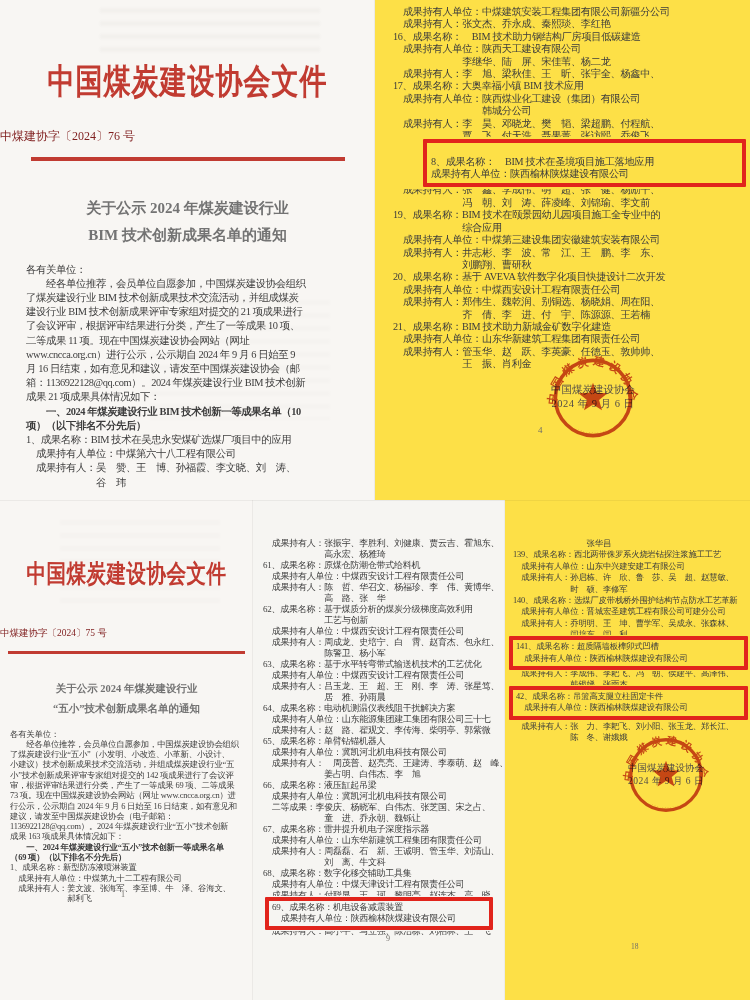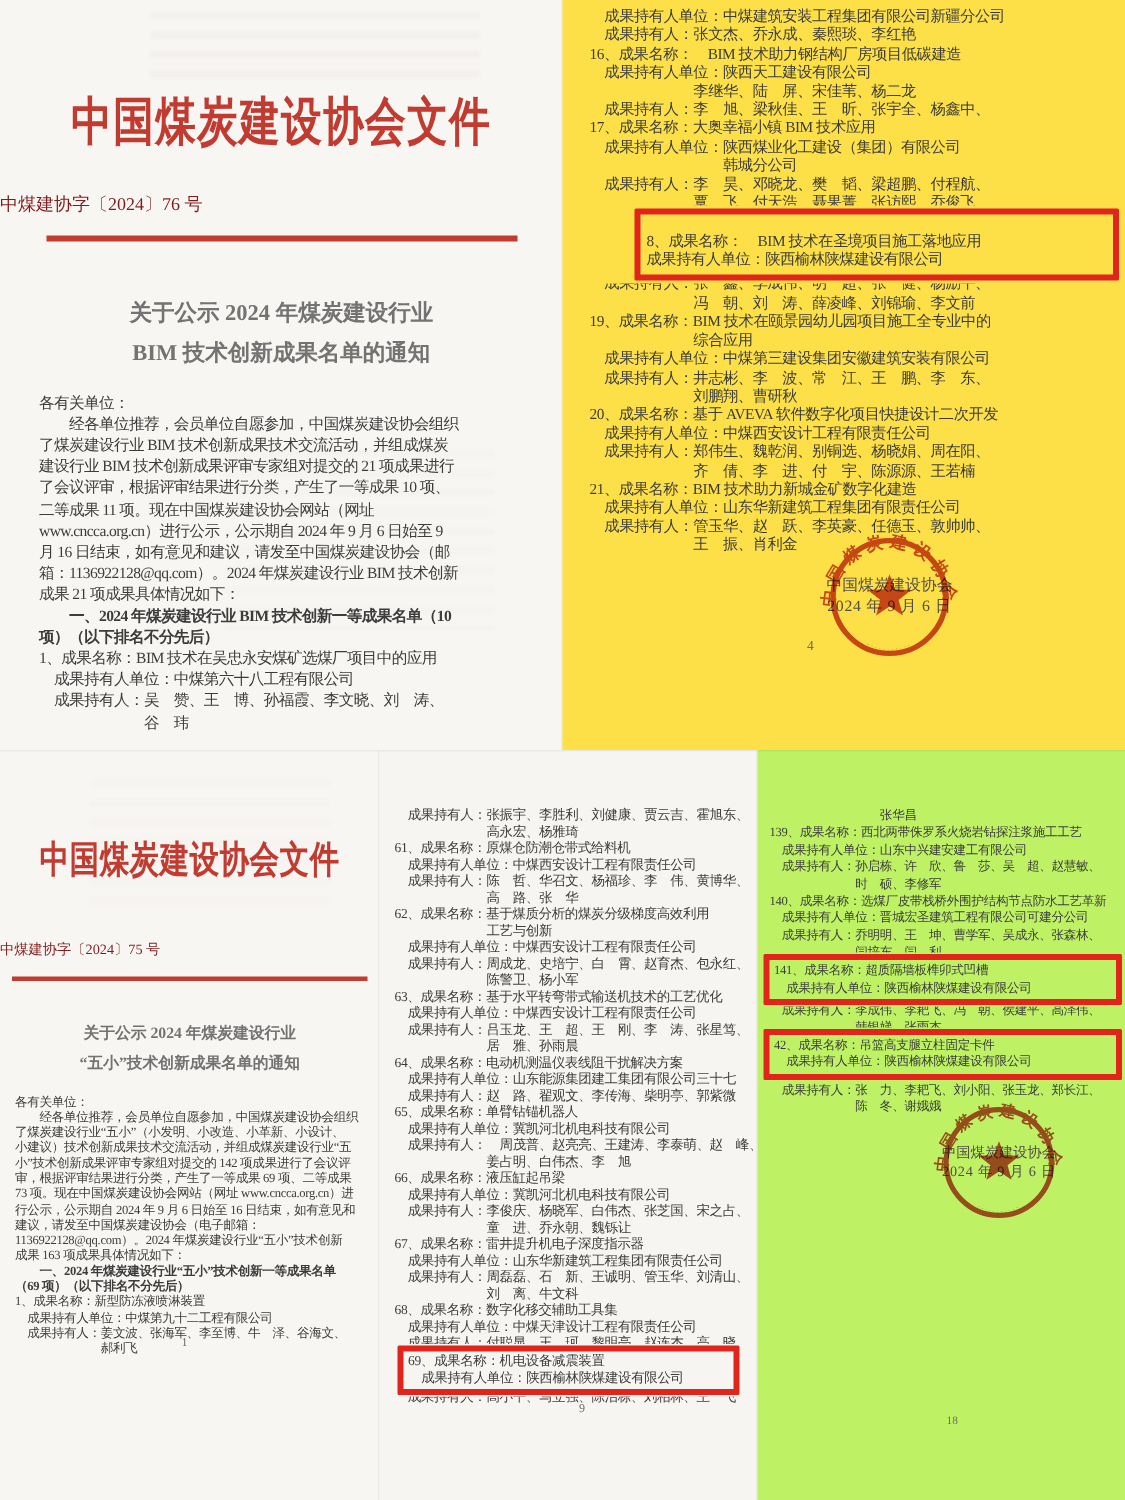--- a/index.html
+++ b/index.html
@@ -4,21 +4,21 @@
 <style>
   html,body{margin:0;padding:0;background:#e8e6e2;}
   .canvas{position:relative;width:750px;height:1000px;margin:0 auto;overflow:hidden;
     background:#f6f4f1;color:var(--ink,#3c3c3c);
     font-family:"Liberation Serif","DejaVu Serif",serif;}
   .page{position:absolute;overflow:hidden;}
   #tl{left:0;top:0;width:375px;height:500px;background:#f8f6f3;box-shadow:inset -1px 0 0 rgba(0,0,0,.05);}
   #tr{left:375px;top:0;width:375px;height:500px;background:#fde047;}
   #bl{left:0;top:500px;width:253px;height:500px;background:#f8f6f3;box-shadow:inset -1px 0 0 rgba(0,0,0,.05), inset 0 1px 0 rgba(0,0,0,.05);}
   #bm{left:253px;top:500px;width:252px;height:500px;background:#f6f5f2;box-shadow:inset -1px 0 0 rgba(0,0,0,.04), inset 0 1px 0 rgba(0,0,0,.05);}
-  #br{left:505px;top:500px;width:245px;height:500px;background:#bef264;box-shadow:inset 0 1px 0 rgba(0,0,0,.05);}
+  #br{left:505px;top:500px;width:245px;height:500px;background:#fde047;box-shadow:inset 0 1px 0 rgba(0,0,0,.05);}
 
   .banner{width:100%;text-align:center;font-weight:bold;color:var(--accent,#c13b31);
     transform:scaleY(1.28);transform-origin:center top;white-space:nowrap;}
   #tl .banner{margin-top:58px;font-size:27px;letter-spacing:1px;}
   #bl .banner{margin-top:56px;font-size:19.5px;letter-spacing:0.5px;}
   .docno{text-align:left;color:#7f1d1d;}
   #tl .docno{margin-top:34px;font-size:12px;}
   #bl .docno{margin-top:44px;font-size:9.5px;}
   .rule{background:var(--accent,#c13b31);margin:0 auto;}
   #tl .rule{width:314px;height:3.5px;margin-top:12px;}
@@ -202,21 +202,21 @@
         <div class="ln">　　　　　　　居　雅、孙雨晨</div>
         <div class="ln">64、成果名称：电动机测温仪表线阻干扰解决方案</div>
         <div class="ln">　成果持有人单位：山东能源集团建工集团有限公司三十七</div>
         <div class="ln">　成果持有人：赵　路、翟观文、李传海、柴明亭、郭紫微</div>
         <div class="ln">65、成果名称：单臂钻锚机器人</div>
         <div class="ln">　成果持有人单位：冀凯河北机电科技有限公司</div>
         <div class="ln">　成果持有人：　周茂普、赵亮亮、王建涛、李泰萌、赵　峰、</div>
         <div class="ln">　　　　　　　姜占明、白伟杰、李　旭</div>
         <div class="ln">66、成果名称：液压缸起吊梁</div>
         <div class="ln">　成果持有人单位：冀凯河北机电科技有限公司</div>
-        <div class="ln">　成果持有人：李俊庆、杨晓军、白伟杰、张芝国、宋之占、</div>
+        <div class="ln">　二等成果：李俊庆、杨晓军、白伟杰、张芝国、宋之占、</div>
         <div class="ln">　　　　　　　童　进、乔永朝、魏铄让</div>
         <div class="ln">67、成果名称：雷井提升机电子深度指示器</div>
         <div class="ln">　成果持有人单位：山东华新建筑工程集团有限责任公司</div>
         <div class="ln">　成果持有人：周磊磊、石　新、王诚明、管玉华、刘清山、</div>
         <div class="ln">　　　　　　　刘　离、牛文科</div>
         <div class="ln">68、成果名称：数字化移交辅助工具集</div>
         <div class="ln">　成果持有人单位：中煤天津设计工程有限责任公司</div>
         <div class="ln clipT">　成果持有人：付聪显、王　珂、黎明亮、赵连杰、高　晓</div>
         <div class="hl">
           <div class="ln">69、成果名称：机电设备减震装置</div>

